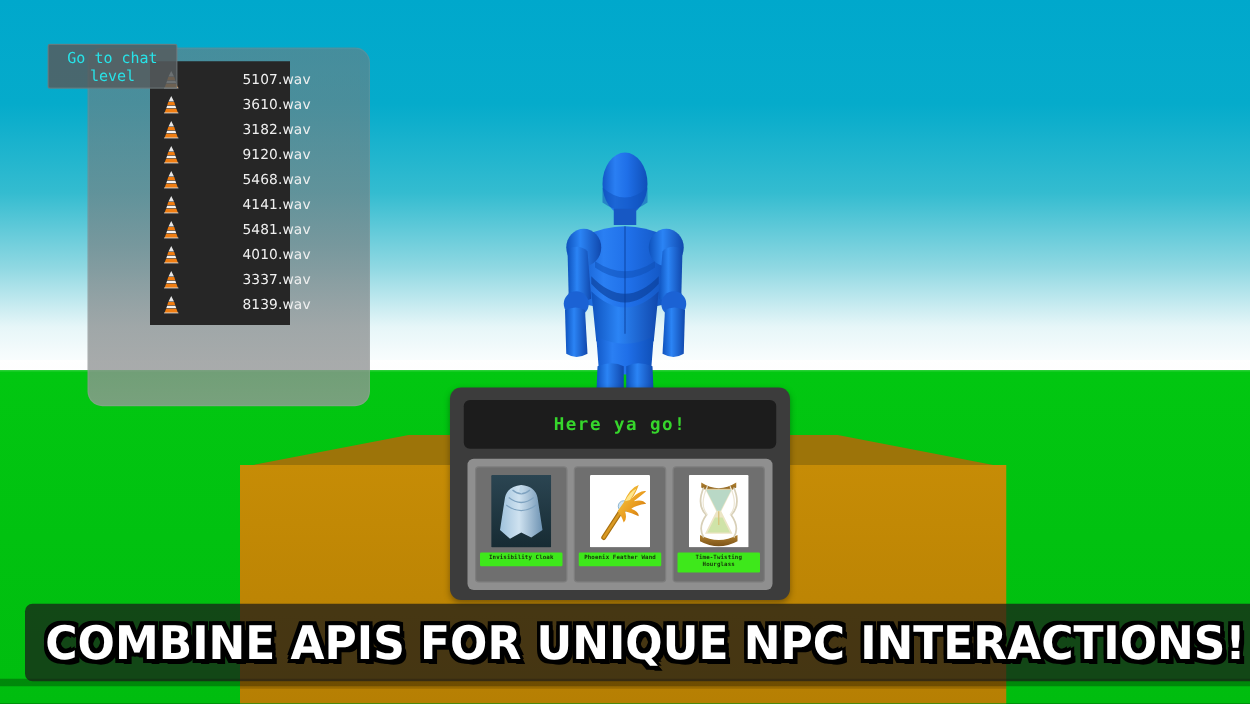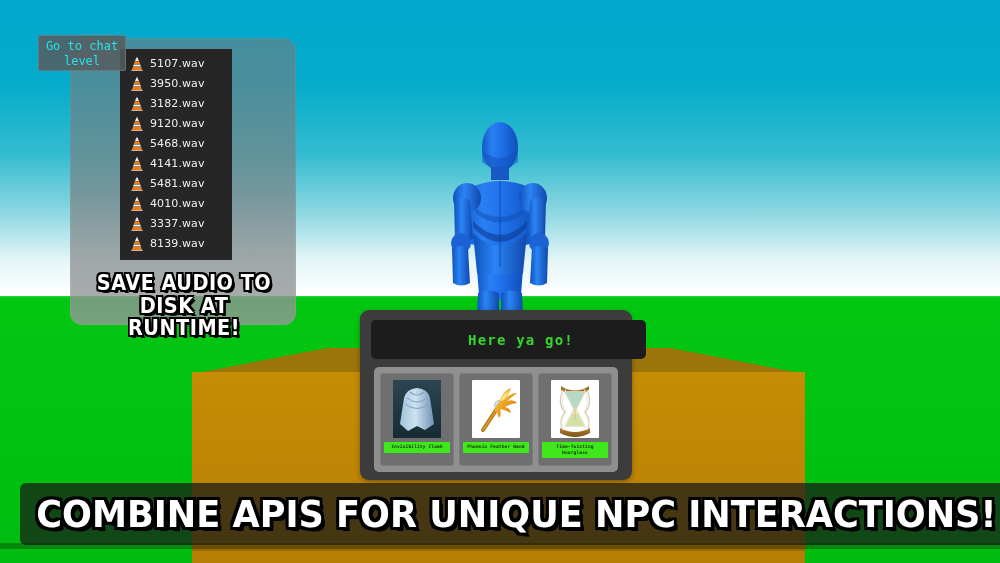--- a/index.html
+++ b/index.html
@@ -63,21 +63,21 @@
     color:#ffffff;
     transform:scaleX(0.92);
     text-shadow:
       -2px -2px 0 #000, 2px -2px 0 #000, -2px 2px 0 #000, 2px 2px 0 #000,
       -2px 0 0 #000, 2px 0 0 #000, 0 -2px 0 #000, 0 2px 0 #000,
        3px 3px 0 #000;
   }
 
   
   .chat-btn{
-    position:absolute;left:38px;top:35px;width:88px;height:36px;
+    position:absolute;left:38px;top:35px;width:104px;height:36px;
     background:rgba(86,92,94,0.85);
     border:1px solid rgba(130,140,142,0.5);
     border-radius:2px;
     color:#27e3e8;
     font-family:"DejaVu Sans Mono","Liberation Mono",monospace;
     font-size:12px;line-height:15px;
     padding:3px 4px;box-sizing:border-box;
     text-align:center;
     cursor:pointer;
   }
@@ -87,33 +87,33 @@
     position:absolute;left:120px;top:49px;width:112px;height:211px;
     background:#262626;
     padding:4px 0;box-sizing:border-box;
   }
   .file-row{
     display:flex;align-items:center;height:20px;padding-left:10px;gap:6px;
   }
   .vlc-icon{width:14px;height:15px;display:block;flex:0 0 auto;}
   .file-name{
     color:#f0f0f0;font-family:"DejaVu Sans",sans-serif;font-size:11px;
-    letter-spacing:0.1px;white-space:nowrap;
+    letter-spacing:0.1px;white-space:nowrap;margin-left:44px;
   }
 
   
   .dialog{
     position:absolute;left:360px;top:310px;width:272px;height:170px;
     background:#3c3c3c;border-radius:9px;
     box-shadow:0 2px 5px rgba(0,0,0,0.35);
   }
   .dialog-textbox{
     position:absolute;left:11px;top:10px;width:250px;height:39px;
     background:#1c1c1c;border-radius:5px;
-    display:flex;align-items:center;justify-content:center;padding-left:25px;
+    display:flex;align-items:center;justify-content:center;
   }
   .dialog-text{
     color:#36d62c;
     font-family:"DejaVu Sans Mono","Liberation Mono",monospace;
     font-size:14px;letter-spacing:1.2px;font-weight:bold;
   }
   .items-tray{
     position:absolute;left:14px;top:57px;width:244px;height:105px;
     background:#8f8f8f;border-radius:5px;
   }
@@ -235,21 +235,21 @@
         <span class="file-name">5107.wav</span>
       </div>
       <div class="file-row">
         <svg class="vlc-icon" viewBox="0 0 14 15" xmlns="http://www.w3.org/2000/svg">
           <path d="M7 0.8 L9.2 5.2 L4.8 5.2 Z" fill="#e8e8e8"></path>
           <path d="M4.6 5.6 L9.4 5.6 L10.2 8.1 L3.8 8.1 Z" fill="#f07c10"></path>
           <path d="M3.7 8.5 L10.3 8.5 L11 10.6 L3 10.6 Z" fill="#f2f2f2"></path>
           <path d="M2.9 11 L11.1 11 L12.4 14.4 L1.6 14.4 Z" fill="#ef7d11"></path>
           <path d="M1.4 14.0 L12.6 14.0 L12.8 14.8 L1.2 14.8 Z" fill="#d9d9d9"></path>
         </svg>
-        <span class="file-name">3950.wav</span>
+        <span class="file-name">3610.wav</span>
       </div>
       <div class="file-row">
         <svg class="vlc-icon" viewBox="0 0 14 15" xmlns="http://www.w3.org/2000/svg">
           <path d="M7 0.8 L9.2 5.2 L4.8 5.2 Z" fill="#e8e8e8"></path>
           <path d="M4.6 5.6 L9.4 5.6 L10.2 8.1 L3.8 8.1 Z" fill="#f07c10"></path>
           <path d="M3.7 8.5 L10.3 8.5 L11 10.6 L3 10.6 Z" fill="#f2f2f2"></path>
           <path d="M2.9 11 L11.1 11 L12.4 14.4 L1.6 14.4 Z" fill="#ef7d11"></path>
           <path d="M1.4 14.0 L12.6 14.0 L12.8 14.8 L1.2 14.8 Z" fill="#d9d9d9"></path>
         </svg>
         <span class="file-name">3182.wav</span>
@@ -319,24 +319,20 @@
           <path d="M7 0.8 L9.2 5.2 L4.8 5.2 Z" fill="#e8e8e8"></path>
           <path d="M4.6 5.6 L9.4 5.6 L10.2 8.1 L3.8 8.1 Z" fill="#f07c10"></path>
           <path d="M3.7 8.5 L10.3 8.5 L11 10.6 L3 10.6 Z" fill="#f2f2f2"></path>
           <path d="M2.9 11 L11.1 11 L12.4 14.4 L1.6 14.4 Z" fill="#ef7d11"></path>
           <path d="M1.4 14.0 L12.6 14.0 L12.8 14.8 L1.2 14.8 Z" fill="#d9d9d9"></path>
         </svg>
         <span class="file-name">8139.wav</span>
       </div>
     </div>
 
-  <div class="panel-caption">
-    <div>SAVE AUDIO TO</div>
-    <div>DISK AT RUNTIME!</div>
-  </div>
 
   <div class="chat-btn">Go to chat level</div>
 
   <div class="dialog">
     <div class="dialog-textbox">
       <span class="dialog-text">Here ya go!</span>
     </div>
     <div class="items-tray">
       <div class="items-row" id="items-row">
 

